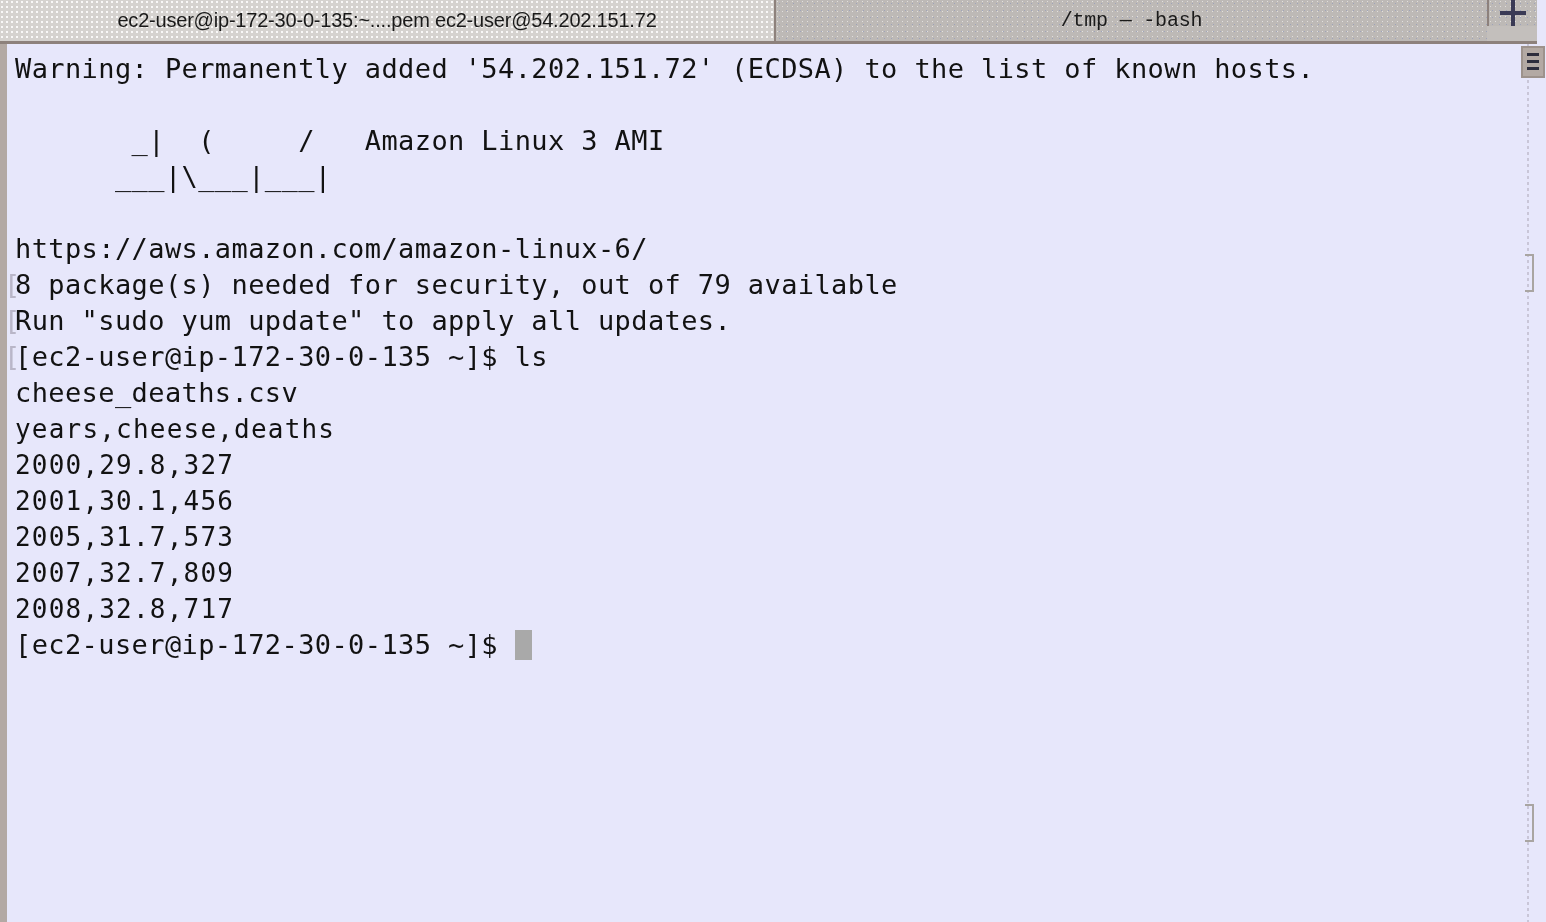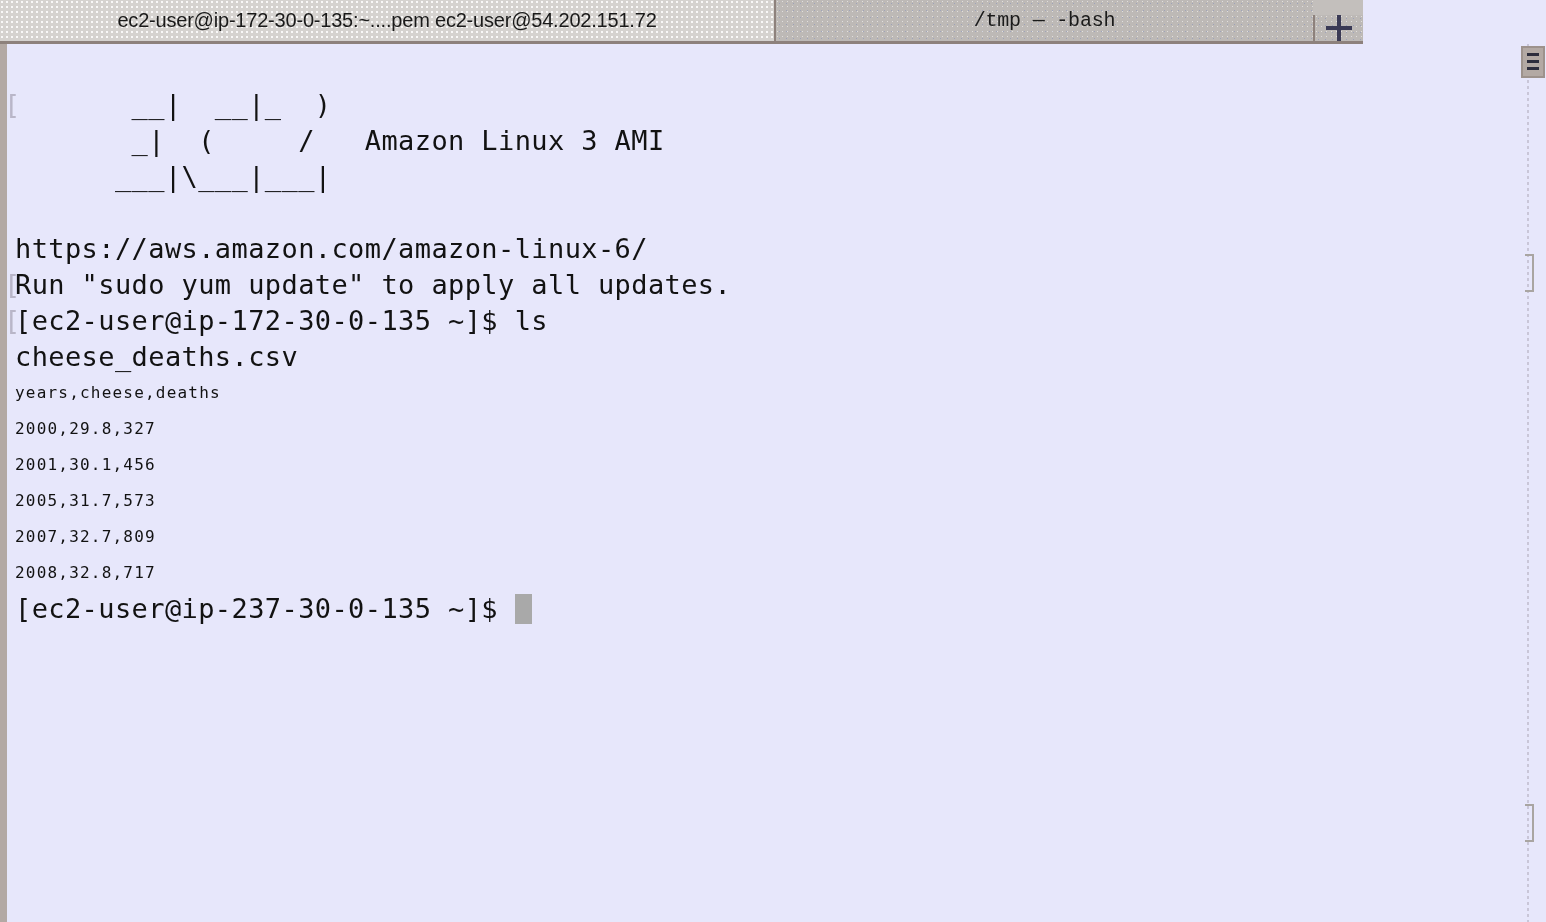--- a/index.html
+++ b/index.html
@@ -20,24 +20,24 @@
     height: 922px;
     background: #e7e7fb;
     box-sizing: border-box;
     overflow: hidden;
   }
 
   
   .tabbar {
     position: absolute;
     top: 0; left: 0;
-    width: 1363px;
+    width: 1537px;
     height: 44px;
     display: flex;
-    align-items: flex-end;
+    align-items: flex-start;
     background: #c3bfbc;
     border-bottom: 3px solid #8d817c;
     box-sizing: border-box;
   }
   .tab {
     position: relative;
     display: flex;
     align-items: center;
     justify-content: center;
     height: 100%;
@@ -112,21 +112,21 @@
   .line {
     position: relative;
     height: 36px;
     line-height: 36px;
     font-size: 27px;
     letter-spacing: 0.4px;
     color: #121212;
     white-space: pre;
   }
   .line.csv {
-    font-size: 16px;
+    font-size: 26px;
     letter-spacing: 1.2px;
   }
   
   .line.mark::before {
     content: "[";
     position: absolute;
     left: -11px;
     top: 0;
     color: #b9b6c8;
     font-size: 27px;
@@ -196,38 +196,39 @@
       <span>/tmp — -bash</span>
     </div>
     <div class="newtab">
       <span class="plus"></span>
     </div>
   </div>
 
   <div class="term-wrap">
 
     <div class="screen">
+      <div class="line">Warning: Permanently added '54.202.151.72' (ECDSA) to the list of known hosts.</div>
       <div class="line"></div>
-      <div class="line mark">       __|  __|_  )</div>
       <div class="line">       _|  (     /   Amazon Linux 3 AMI</div>
       <div class="line">      ___|\___|___|</div>
       <div class="line"></div>
       <div class="line">https://aws.amazon.com/amazon-linux-6/</div>
+      <div class="line mark">8 package(s) needed for security, out of 79 available</div>
       <div class="line mark">Run "sudo yum update" to apply all updates.</div>
       <div class="line mark">[ec2-user@ip-172-30-0-135 ~]$ ls</div>
       <div class="line">cheese_deaths.csv</div>
 
       <div class="line csv">years,cheese,deaths</div>
       <div class="line csv">2000,29.8,327</div>
       <div class="line csv">2001,30.1,456</div>
       <div class="line csv">2005,31.7,573</div>
       <div class="line csv">2007,32.7,809</div>
       <div class="line csv">2008,32.8,717</div>
 
-      <div class="line"><span>[ec2-user@ip-237-30-0-135 ~]$ </span><span class="cursor"></span></div>
+      <div class="line"><span>[ec2-user@ip-172-30-0-135 ~]$ </span><span class="cursor"></span></div>
     </div>
 
     <div class="scrollbar">
       <div class="scroll-track"></div>
       <div class="scroll-thumb">
         <i></i>
         <i></i>
         <i></i>
       </div>
       <div class="scroll-mark" style="top:210px"></div>

